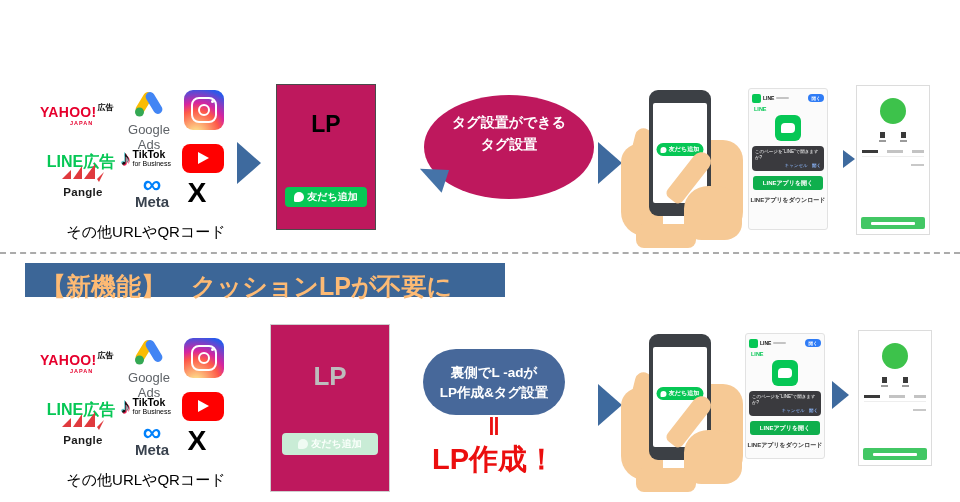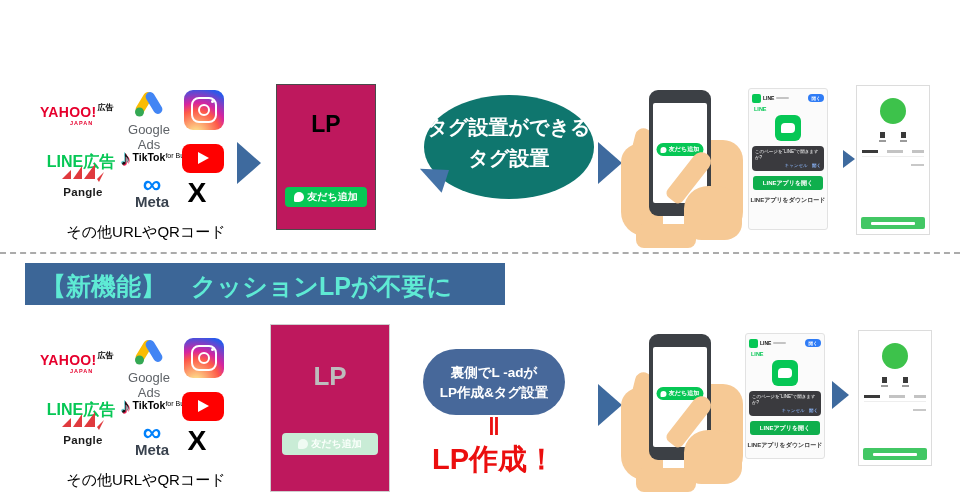--- a/index.html
+++ b/index.html
@@ -2,22 +2,22 @@
 <html><head>
 <meta charset="utf-8">
 <style>
   html,body{margin:0;padding:0;background:#fff;}
   .canvas{position:relative;width:960px;height:502px;background:#fff;overflow:hidden;
           font-family:"Liberation Sans",sans-serif;}
 
   
   .bar-legacy{position:absolute;left:25px;top:15px;width:692px;height:48px;background:#D9D9D9;
     color:#000;font-weight:bold;font-size:26px;line-height:48px;padding-left:16px;box-sizing:border-box;white-space:nowrap;}
-  .bar-new{position:absolute;left:25px;top:263px;width:480px;height:42px;background:#3C6697;
-    color:#5eead4;font-weight:bold;font-size:25px;line-height:47px;padding-left:16px;box-sizing:border-box;white-space:nowrap;}
+  .bar-new{position:absolute;left:25px;top:263px;width:480px;height:34px;background:#3C6697;
+    color:#fdba74;font-weight:bold;font-size:25px;line-height:47px;padding-left:16px;box-sizing:border-box;white-space:nowrap;}
   .divider{position:absolute;left:0;top:252px;width:960px;height:0;border-top:2px dashed #ABABAB;}
 
   
   .arrow{position:absolute;width:0;height:0;border-top:21px solid transparent;border-bottom:21px solid transparent;border-left:24px solid #3E6A9E;}
   .arrow.small{border-top-width:9px;border-bottom-width:9px;border-left-width:12px;}
   .arrow.mid{border-top-width:14px;border-bottom-width:14px;border-left-width:17px;}
 
   
   .logos{position:absolute;width:212px;height:160px;}
   .lg-yahoo{position:absolute;left:0;top:16px;width:84px;line-height:1;}
@@ -28,21 +28,21 @@
   .g-cap{font-size:13px;color:#5F6368;margin-top:1px;}
   .lg-insta{position:absolute;left:144px;top:2px;width:40px;height:40px;border-radius:9px;
     background:radial-gradient(circle at 30% 110%,#fdf497 0%,#fd5949 45%,#d6249f 60%,#285AEB 90%);}
   .ig-frame{position:absolute;left:7px;top:7px;right:7px;bottom:7px;border:2.5px solid #fff;border-radius:8px;}
   .ig-lens{position:absolute;left:14px;top:14px;width:12px;height:12px;border:2.5px solid #fff;border-radius:50%;box-sizing:border-box;}
   .ig-dot{position:absolute;right:10px;top:10px;width:3px;height:3px;background:#fff;border-radius:50%;}
   .lg-lineads{position:absolute;left:2px;top:64px;width:78px;text-align:center;color:#06C755;font-weight:800;font-size:16px;}
   .lg-tiktok{position:absolute;left:80px;top:58px;display:flex;align-items:center;gap:2px;}
   .tt-note::before{content:"♪";}
   .tt-note{font-size:21px;font-weight:bold;color:#111;text-shadow:-1px -1px 0 #69C9D0,1px 1px 0 #EE1D52;}
-  .tt-text{display:flex;flex-direction:row;line-height:1.05;}
+  .tt-text{display:flex;flex-direction:column;line-height:1.05;}
   .tt-text b{font-size:10.5px;color:#000;}
   .tt-text i{font-style:normal;font-size:7px;color:#000;}
   .lg-youtube{position:absolute;left:142px;top:56px;width:42px;height:29px;background:#FF0000;border-radius:8px;}
   .yt-play{position:absolute;left:16px;top:8px;width:0;height:0;border-top:6.5px solid transparent;border-bottom:6.5px solid transparent;border-left:11px solid #fff;}
   .lg-pangle{position:absolute;left:10px;top:76px;width:66px;text-align:center;}
   .pg-text{font-size:11.5px;font-weight:800;color:#1A1A1A;letter-spacing:.3px;}
   .lg-meta{position:absolute;left:84px;top:86px;width:56px;text-align:center;line-height:1;}
   .meta-inf::before{content:"∞";}
   .meta-inf{font-size:26px;font-weight:bold;color:#0081FB;display:block;line-height:20px;}
   .meta-text{font-size:15px;font-weight:bold;color:#39424E;}
@@ -54,22 +54,22 @@
   .lp-title{position:absolute;left:0;top:26px;width:100%;text-align:center;font-size:23px;font-weight:800;color:#000;}
   .lp-btn{position:absolute;left:50%;transform:translateX(-50%);bottom:22px;width:82px;height:20px;background:#06C755;border-radius:4px;
     color:#fff;font-size:10px;font-weight:bold;display:flex;align-items:center;justify-content:center;gap:3px;white-space:nowrap;}
   .line-bubble{display:inline-block;width:10px;height:10px;background:#fff;border-radius:50% 50% 50% 15%;}
   .lpbox.faded{border-color:#CFCFCF;}
   .lpbox.faded .lp-title{color:#BDBDBD;top:36px;font-size:26px;}
   .lpbox.faded .lp-btn{background:#C9ECD6;color:#FAFFFB;bottom:36px;width:96px;height:22px;}
   .lpbox.faded .line-bubble{background:#EFFBF3;}
 
   
-  .speech{position:absolute;left:424px;top:95px;width:170px;height:104px;background:#0f766e;border-radius:50%;
-    color:#fff;font-weight:bold;font-size:20px;text-align:center;line-height:1.55;padding-top:17px;box-sizing:border-box;}
+  .speech{position:absolute;left:424px;top:95px;width:170px;height:104px;background:#be185d;border-radius:50%;
+    color:#fff;font-weight:bold;font-size:14px;text-align:center;line-height:1.55;padding-top:17px;box-sizing:border-box;}
   .speech-tail{position:absolute;left:-6px;bottom:10px;width:0;height:0;
     border-right:28px solid #4573A8;border-top:8px solid transparent;border-bottom:16px solid transparent;transform:rotate(18deg);}
 
   
   .nf-pill{position:absolute;left:423px;top:349px;width:142px;height:66px;background:#47689A;border-radius:33px;
     color:#fff;font-weight:bold;font-size:13.5px;text-align:center;line-height:1.5;padding-top:14px;box-sizing:border-box;}
   .nf-eq{position:absolute;left:423px;top:413px;width:142px;text-align:center;color:#EB1010;font-size:24px;font-weight:900;}
   .nf-result{position:absolute;left:408px;top:440px;width:172px;text-align:center;color:#EB0E0E;font-size:29px;font-weight:800;white-space:nowrap;}
 
   

